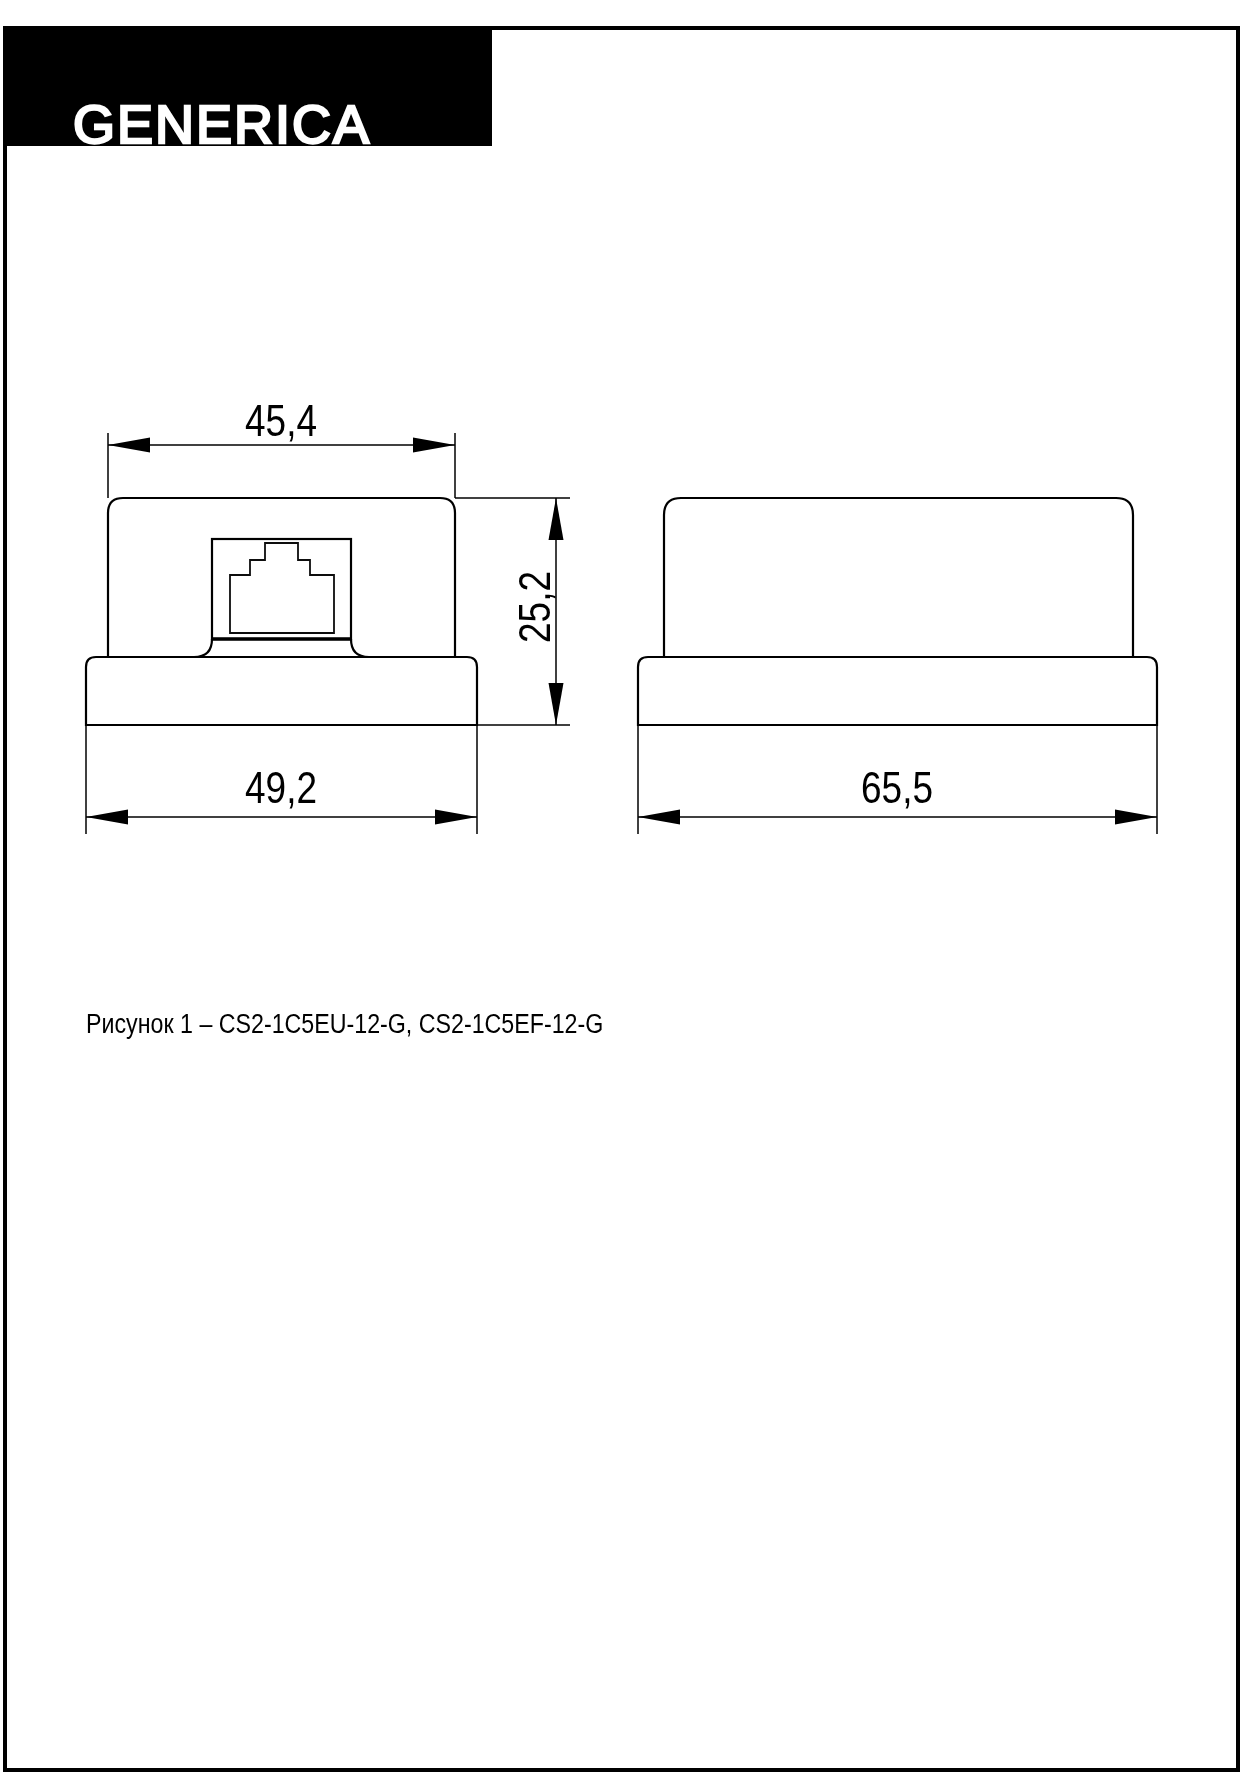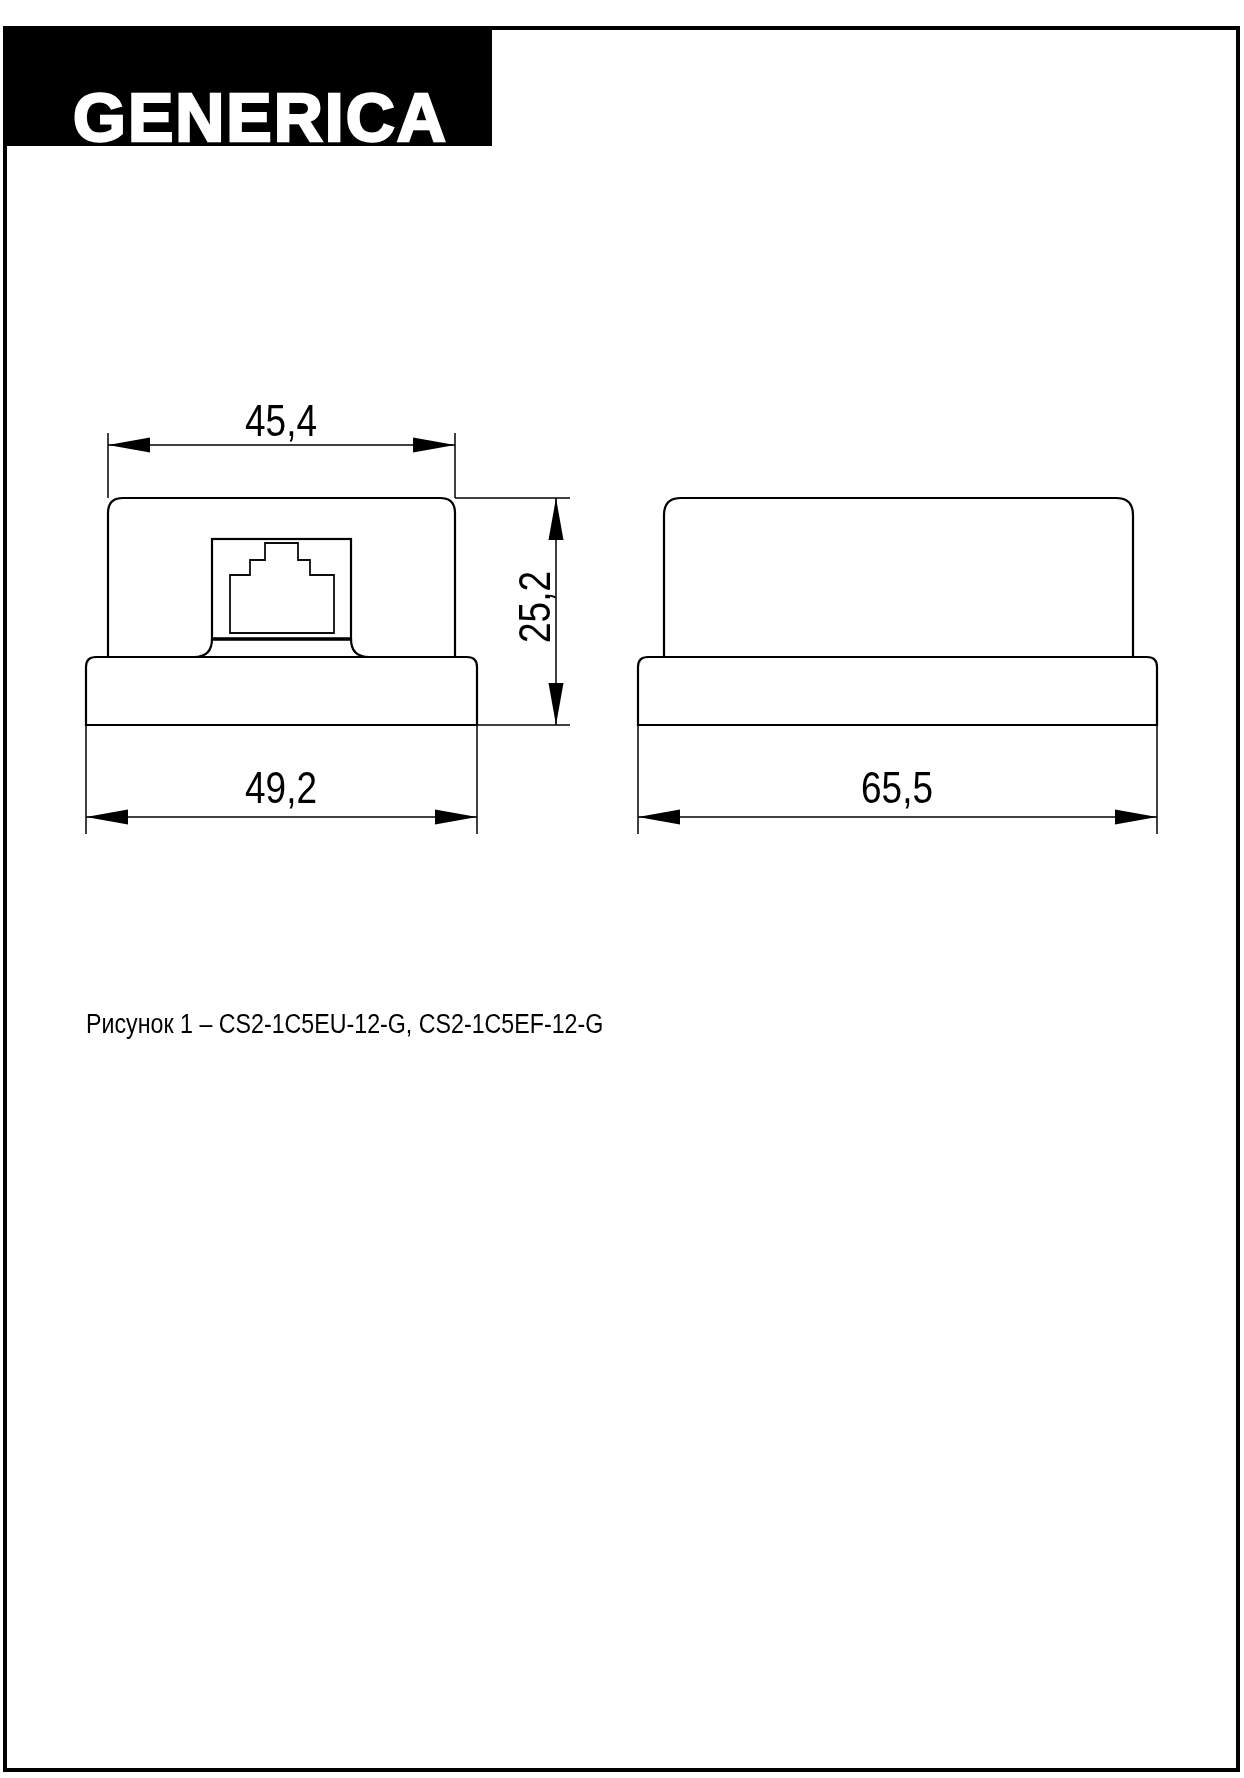--- a/index.html
+++ b/index.html
@@ -21,22 +21,22 @@
     position:absolute;
     left:3px; top:26px;
     width:489px; height:120px;
     background:#000;
     overflow:hidden;
   }
   .logo-text {
     position:absolute;
     left:70px; bottom:-5px;
     color:#fff;
-    font-weight:bold;
-    font-size:68px;
+    font-weight:normal;
+    font-size:54px;
     line-height:1;
     letter-spacing:2px;
     white-space:nowrap;
     -webkit-text-stroke:2.5px #fff;
   }
   .drawing {
     position:absolute;
     left:0; top:0;
   }
   .outline  { fill:none; stroke:#000; stroke-width:2.2px; }

